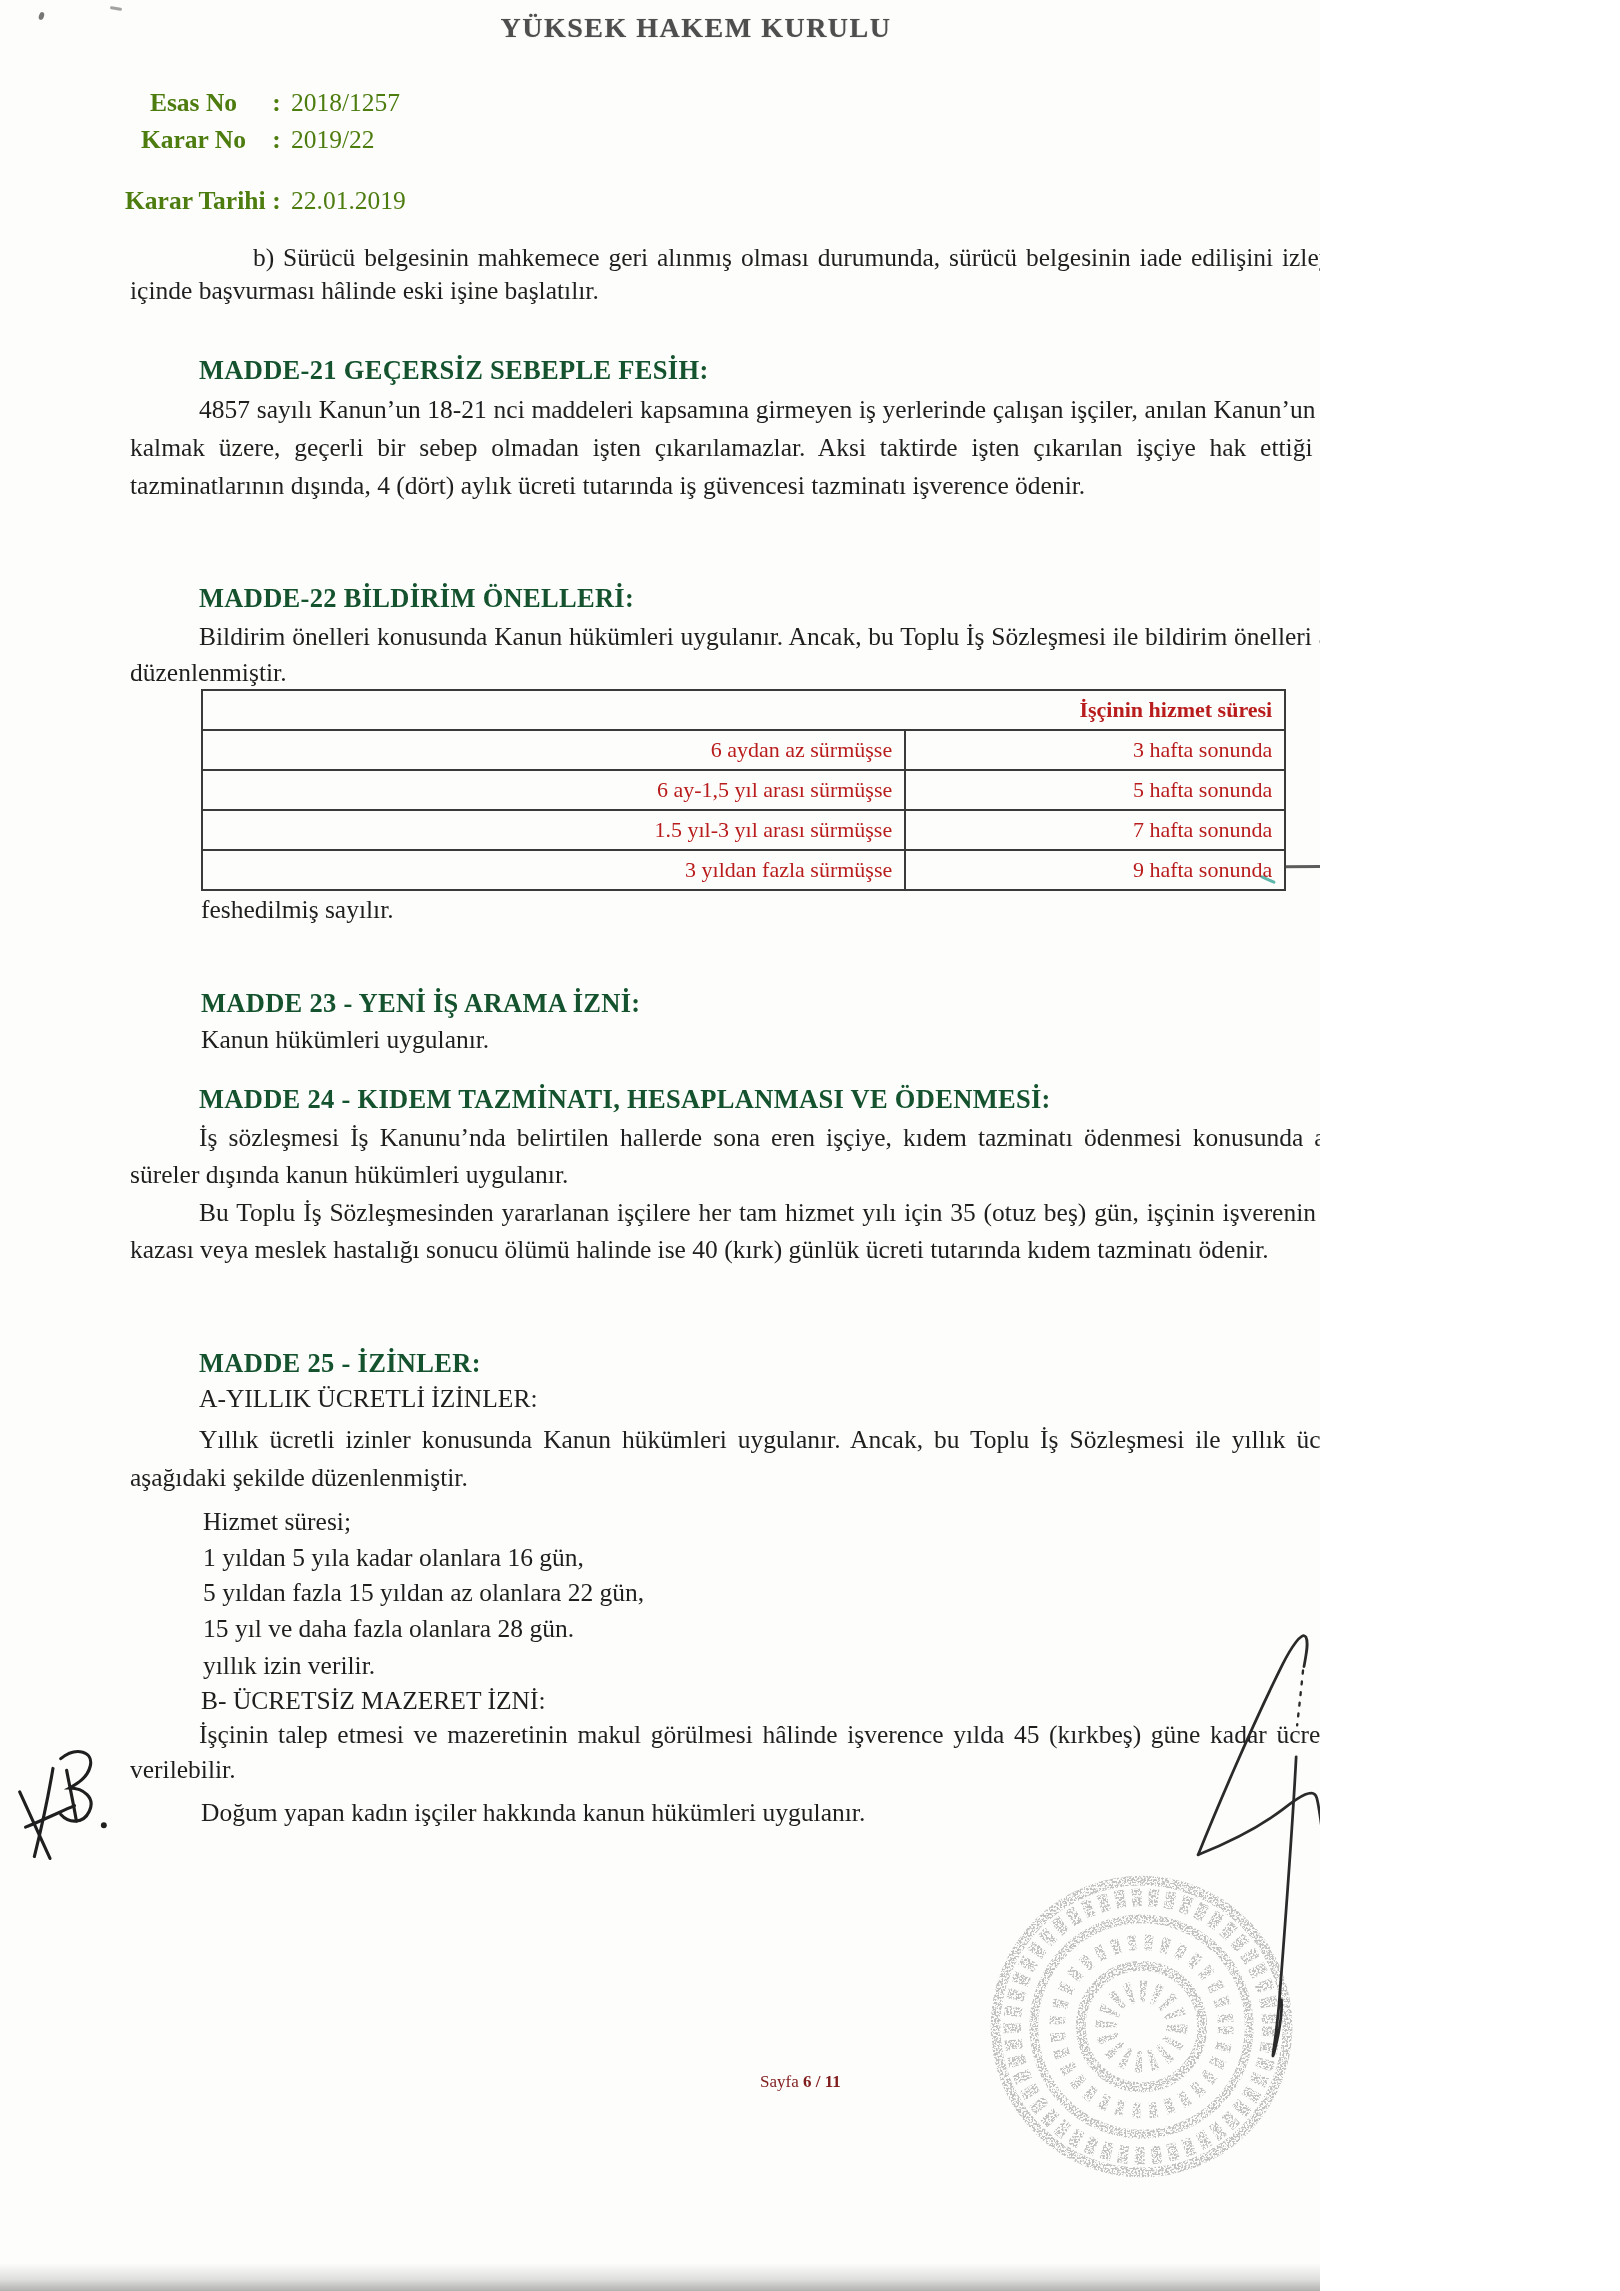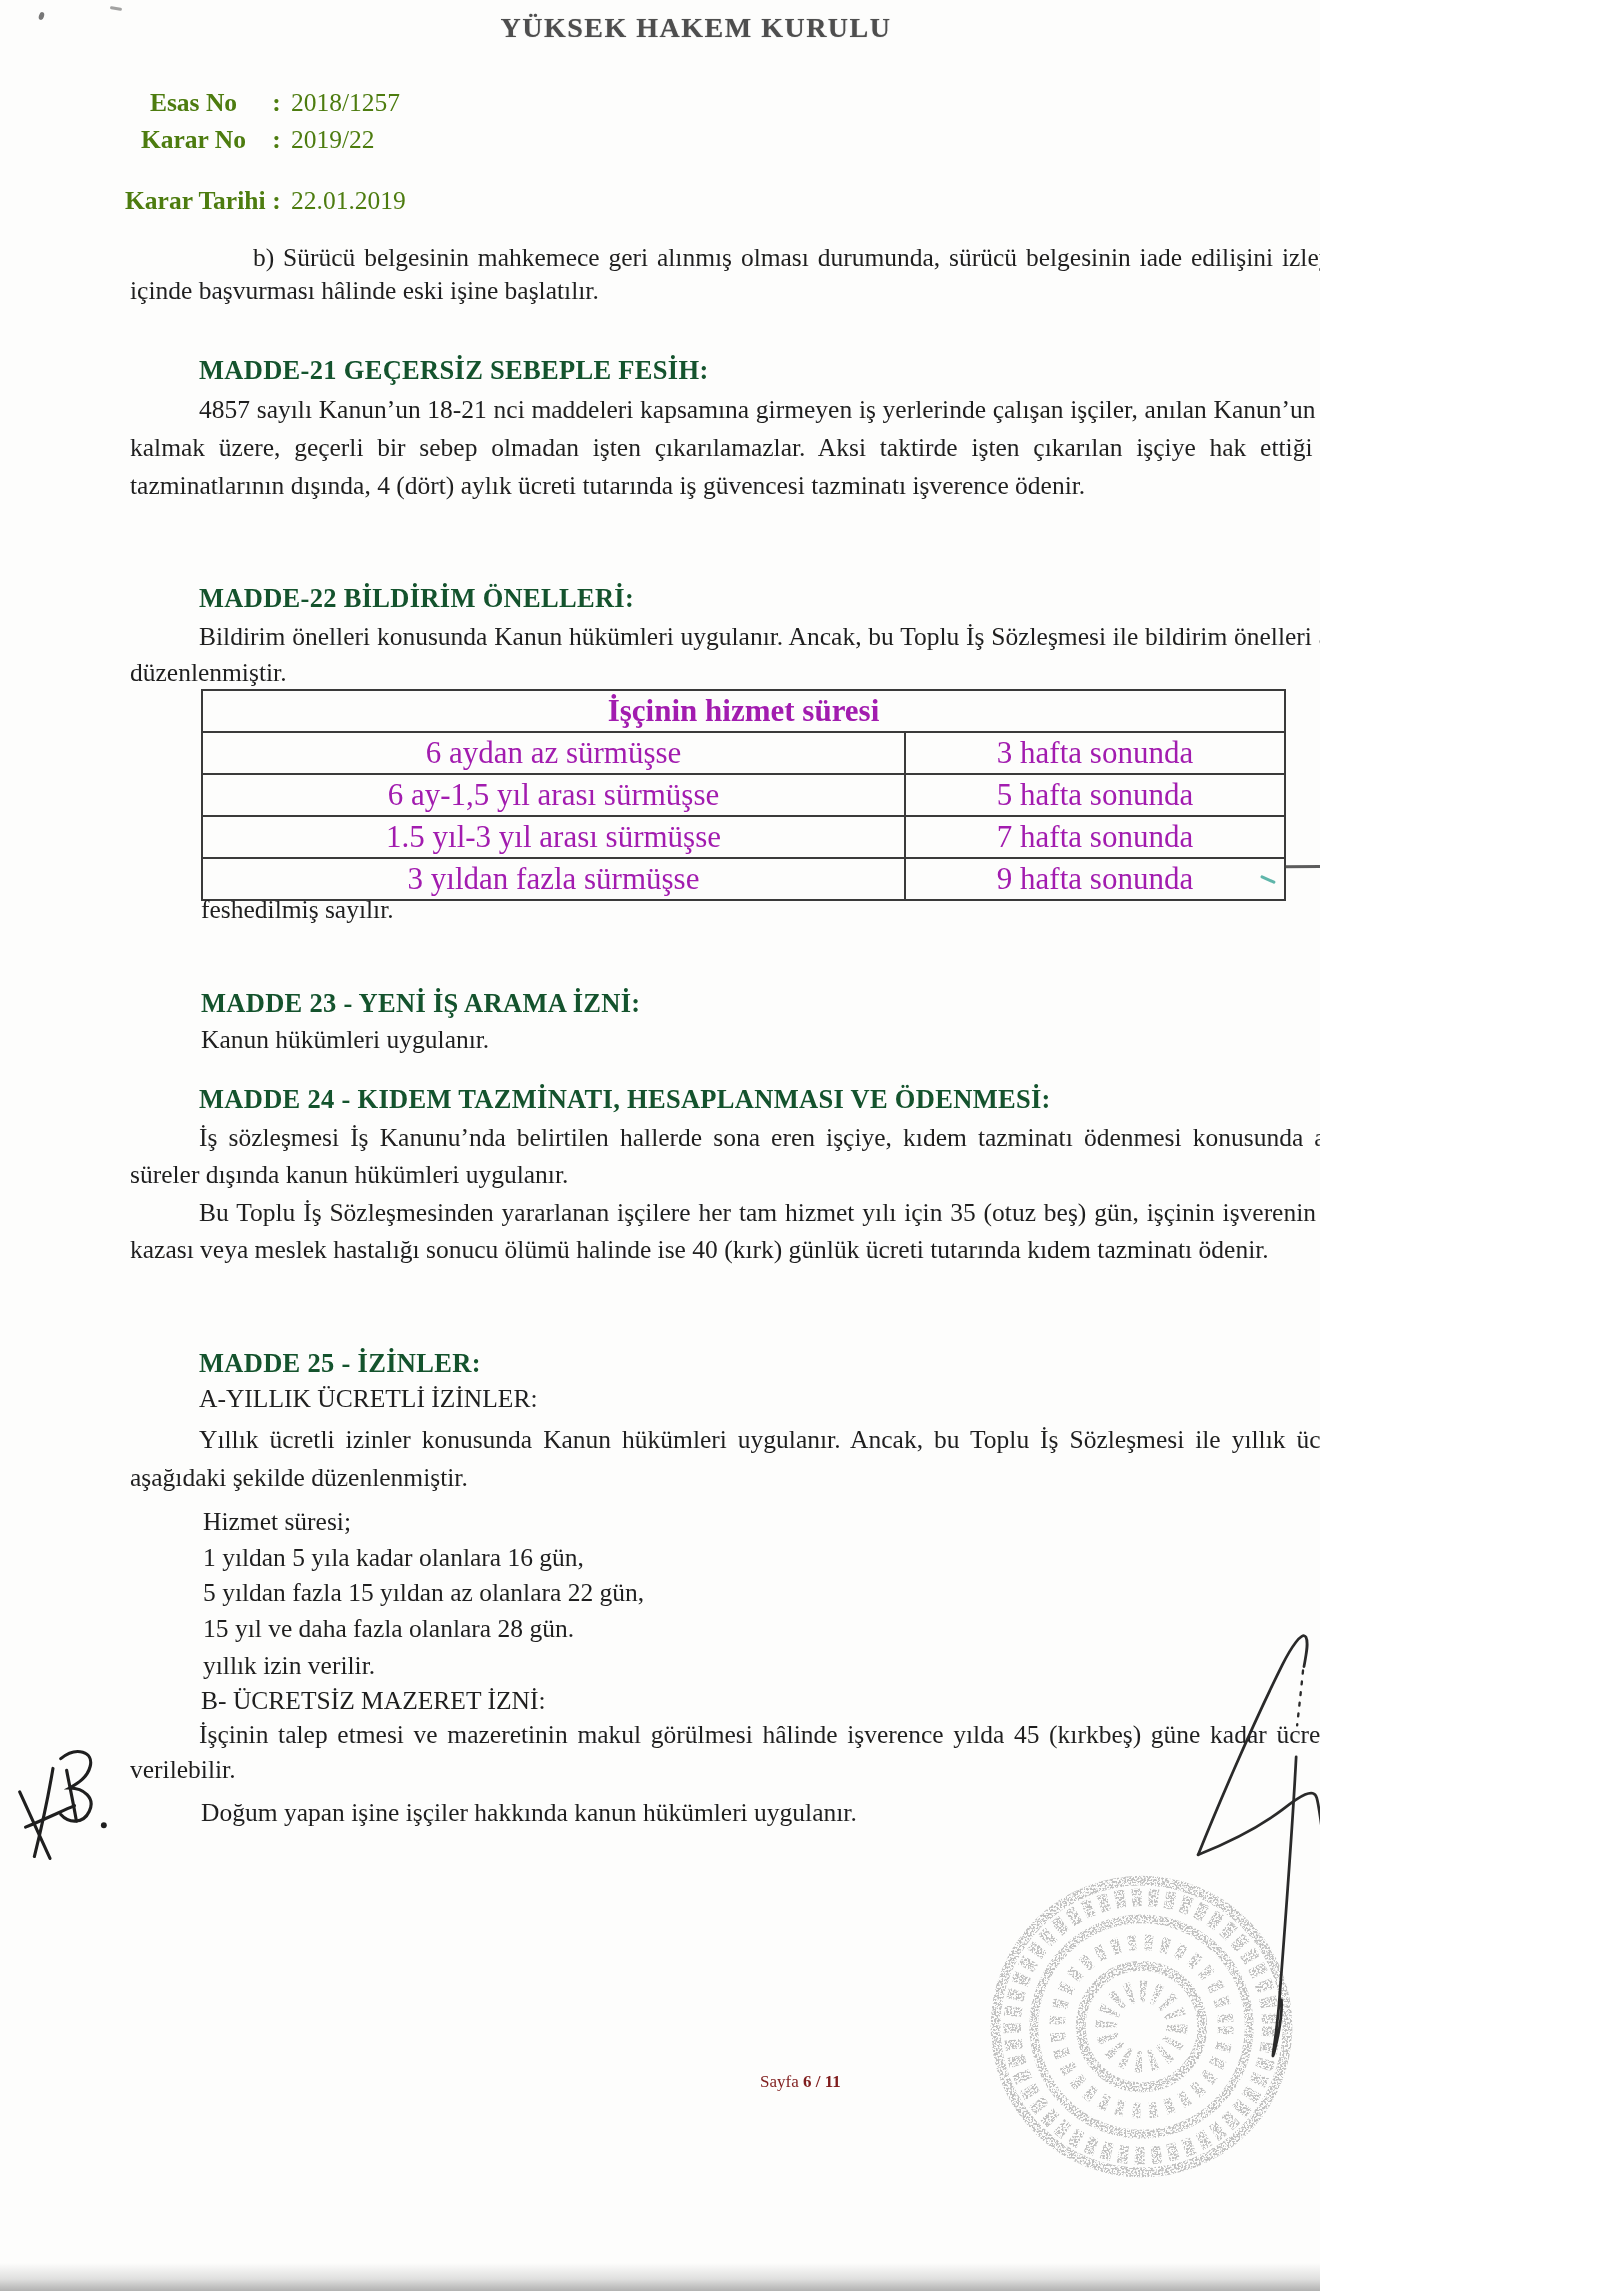--- a/index.html
+++ b/index.html
@@ -37,25 +37,25 @@
   .meta-row{ left:125px; font-size:25.5px; white-space:nowrap; color:#4d7c0f;text-align:center;}
   .meta-label{ display:inline-block;width:137px;font-weight:bold; }
   .meta-colon{ display:inline-block;width:29px;font-weight:bold; }
   .notice-table{
     position:absolute;left:201px;top:689px;
     border-collapse:collapse;
     table-layout:fixed;
   }
   .notice-table th,.notice-table td{
     border:2.5px solid #3a3a3a;
-    font-size:31px;
+    font-size:22px;
     padding:2px 11.8px;
     height:34px;
-    text-align:center;
-    color:#a21caf;
+    text-align:right;
+    color:#b91c1c;
     overflow:hidden;
     white-space:nowrap;
   }
   .notice-table th{ font-weight:bold; }
   .footer-page{ left:760px;top:2072px;font-size:17px;color:#7f1d1d;white-space:nowrap;}
   .footer-page b{ font-weight:bold; }
   .artifact-line{
     position:absolute;left:1284px;top:864px;width:220px;height:2.9px;
     background:#3f3f3f;transform:rotate(-0.7deg);opacity:.85;
   }
@@ -149,21 +149,21 @@
   <div class="t body-block ind" style="top:1421px;line-height:38px;">Yıllık ücretli izinler konusunda Kanun hükümleri uygulanır. Ancak, bu Toplu İş Sözleşmesi ile yıllık ücretli izin günleri aşağıdaki şekilde düzenlenmiştir.</div>
 
   <div class="t single" style="left:203px;top:1507px;">Hizmet süresi;</div>
   <div class="t single" style="left:203px;top:1543px;">1 yıldan 5 yıla kadar olanlara 16 gün,</div>
   <div class="t single" style="left:203px;top:1578px;">5 yıldan fazla 15 yıldan az olanlara 22 gün,</div>
   <div class="t single" style="left:203px;top:1614px;">15 yıl ve daha fazla olanlara 28 gün.</div>
   <div class="t single" style="left:203px;top:1651px;">yıllık izin verilir.</div>
   <div class="t single" style="left:201px;top:1686px;">B- ÜCRETSİZ MAZERET İZNİ:</div>
 
   <div class="t body-block ind" style="top:1717px;line-height:35px;">İşçinin talep etmesi ve mazeretinin makul görülmesi hâlinde işverence yılda 45 (kırkbeş) güne kadar ücretsiz mazeret izni verilebilir.</div>
-  <div class="t single" style="left:201px;top:1798px;">Doğum yapan işine işçiler hakkında kanun hükümleri uygulanır.</div>
+  <div class="t single" style="left:201px;top:1798px;">Doğum yapan kadın işçiler hakkında kanun hükümleri uygulanır.</div>
 
   <div class="t footer-page">
     <span>Sayfa</span>
     <b>6 / 11</b>
   </div>
 
   <svg style="left:4.9px;top:1743px;" width="137" height="137" viewBox="0 0 140 140">
     <g fill="none" stroke="#1f1f1f" stroke-width="3.2" stroke-linecap="round">
       <path d="M 15 50 C 24 70, 36 96, 46 118"></path>
       <path d="M 49 26 C 44 56, 37 88, 30 116"></path>

